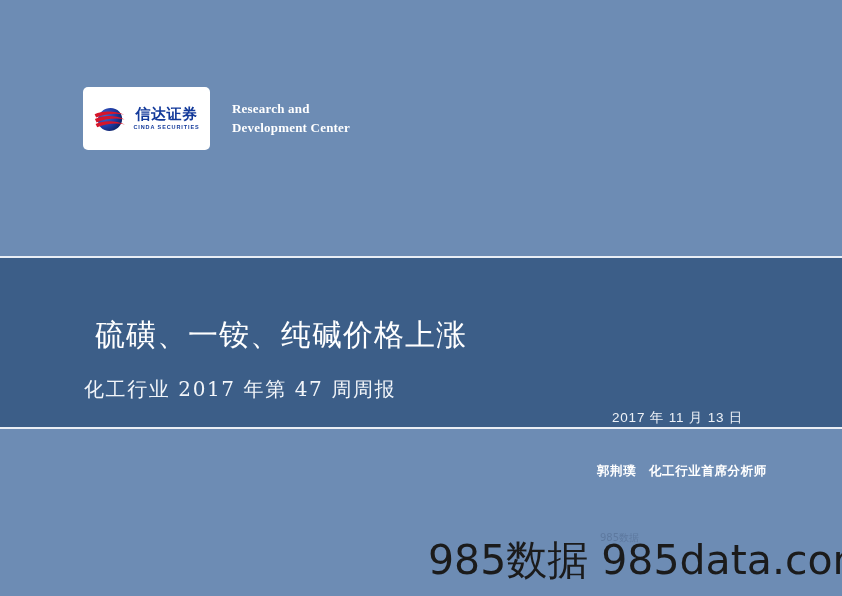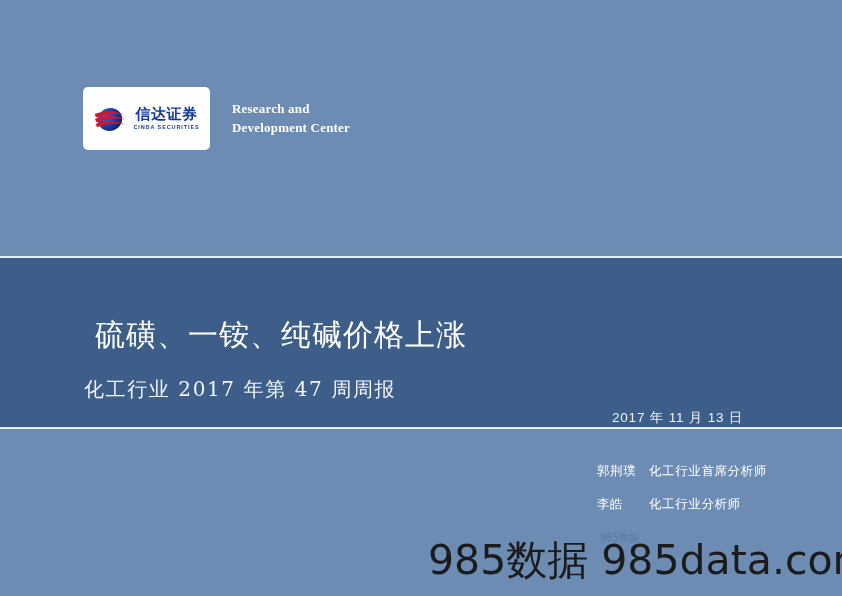--- a/index.html
+++ b/index.html
@@ -165,20 +165,21 @@
     gap: 16px;
   }
   .analyst-row {
     display: flex;
     align-items: baseline;
     color: #ffffff;
     font-family: "DejaVu Serif", "Liberation Serif", serif;
     font-size: 12.5px;
     letter-spacing: 0.6px;
     white-space: nowrap;
+    font-weight: bold;
   }
   .analyst-name {
     display: inline-block;
     width: 52px;
     flex: 0 0 auto;
   }
   .analyst-role {
     display: inline-block;
   }
 
@@ -256,22 +257,18 @@
   <div class="title-main">硫磺、一铵、纯碱价格上涨</div>
   <div class="title-sub">化工行业 2017 年第 47 周周报</div>
 
   <div class="report-date">2017 年 11 月 13 日</div>
 
   <div class="analysts">
     <div class="analyst-row">
       <span class="analyst-name">郭荆璞</span>
       <span class="analyst-role">化工行业首席分析师</span>
     </div>
-    <div class="analyst-row">
-      <span class="analyst-name">李皓</span>
-      <span class="analyst-role">化工行业分析师</span>
-    </div>
   </div>
 
   <div class="watermark-ghost">985数据</div>
   <div class="watermark">985数据 985data.com</div>
 
 </div>
 
 </body></html>

